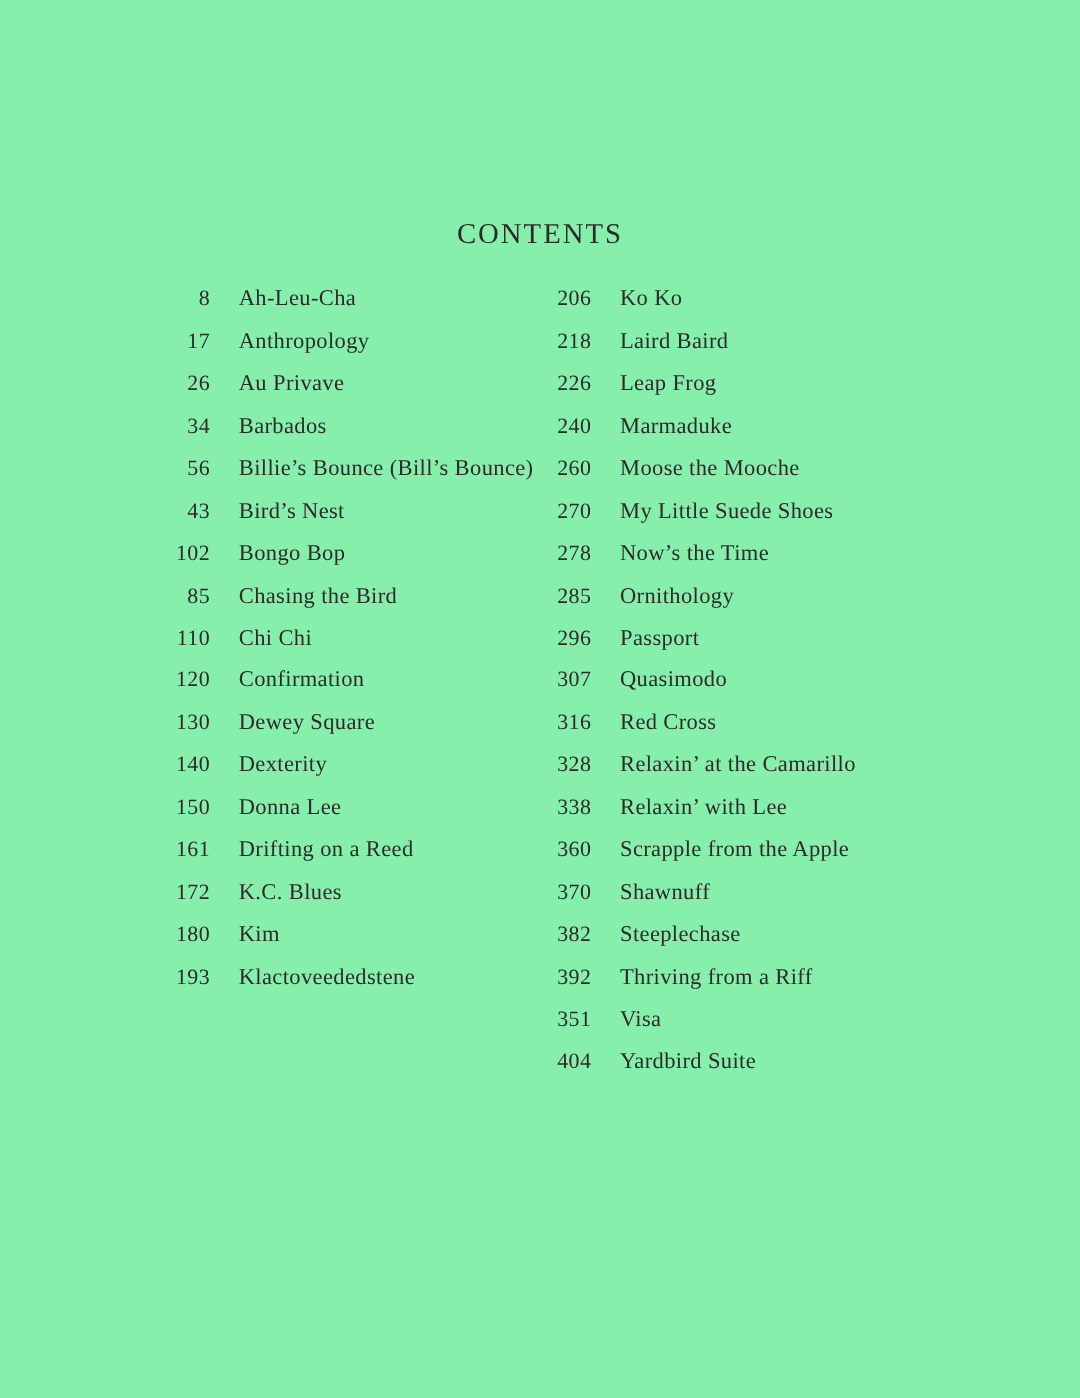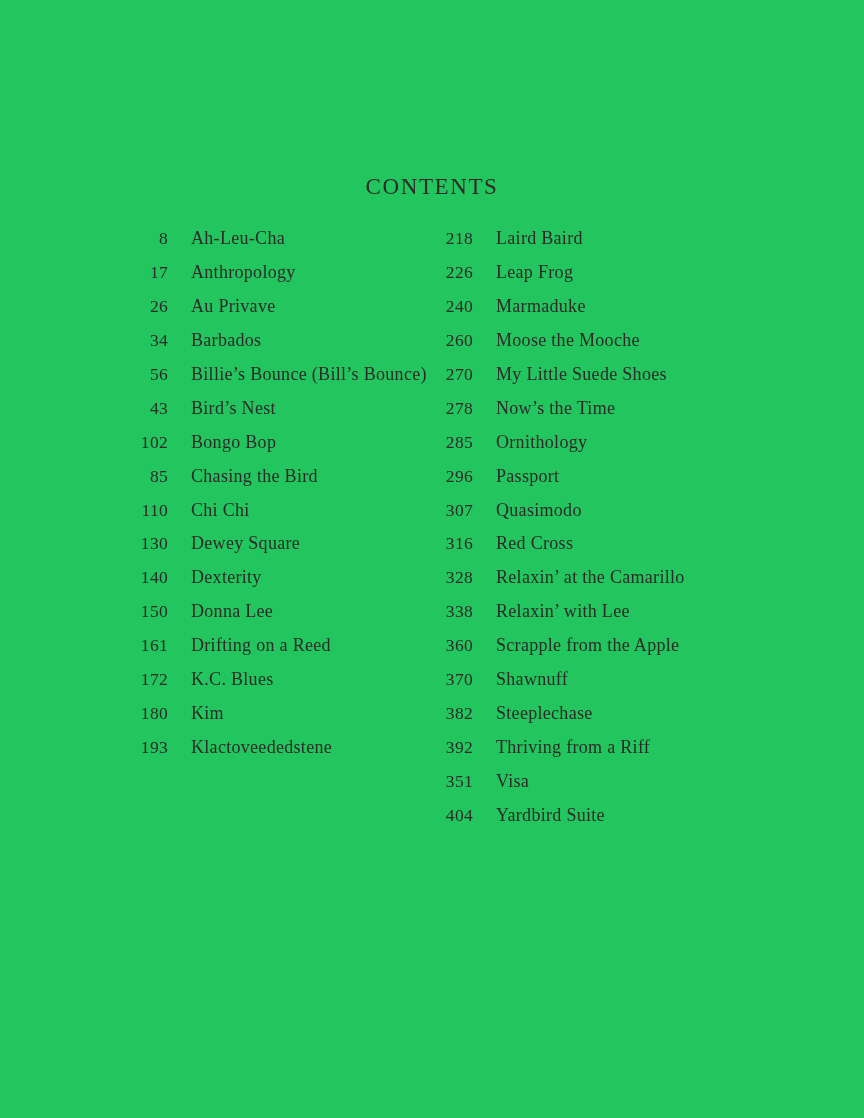--- a/index.html
+++ b/index.html
@@ -4,21 +4,21 @@
 <style>
   html, body {
     margin: 0;
     padding: 0;
     background: #ffffff;
   }
   .page {
     position: relative;
     width: 864px;
     height: 1118px;
-    background: #22c55e;
+    background: #86efac;
     overflow: hidden;
     font-family: "Liberation Serif", serif;
     color: #2e2a28;
   }
   .title {
     position: absolute;
     top: 174px;
     left: 0;
     right: 0;
     margin: 0;
@@ -97,20 +97,24 @@
         </div>
         <div class="toc-row">
           <span class="toc-num">85</span>
           <span class="toc-title">Chasing the Bird</span>
         </div>
         <div class="toc-row">
           <span class="toc-num">110</span>
           <span class="toc-title">Chi Chi</span>
         </div>
         <div class="toc-row">
+          <span class="toc-num">120</span>
+          <span class="toc-title">Confirmation</span>
+        </div>
+        <div class="toc-row">
           <span class="toc-num">130</span>
           <span class="toc-title">Dewey Square</span>
         </div>
         <div class="toc-row">
           <span class="toc-num">140</span>
           <span class="toc-title">Dexterity</span>
         </div>
         <div class="toc-row">
           <span class="toc-num">150</span>
           <span class="toc-title">Donna Lee</span>
@@ -126,20 +130,24 @@
         <div class="toc-row">
           <span class="toc-num">180</span>
           <span class="toc-title">Kim</span>
         </div>
         <div class="toc-row">
           <span class="toc-num">193</span>
           <span class="toc-title">Klactoveededstene</span>
         </div>
       </div>
     <div class="toc-col right">
+        <div class="toc-row">
+          <span class="toc-num">206</span>
+          <span class="toc-title">Ko Ko</span>
+        </div>
         <div class="toc-row">
           <span class="toc-num">218</span>
           <span class="toc-title">Laird Baird</span>
         </div>
         <div class="toc-row">
           <span class="toc-num">226</span>
           <span class="toc-title">Leap Frog</span>
         </div>
         <div class="toc-row">
           <span class="toc-num">240</span>

